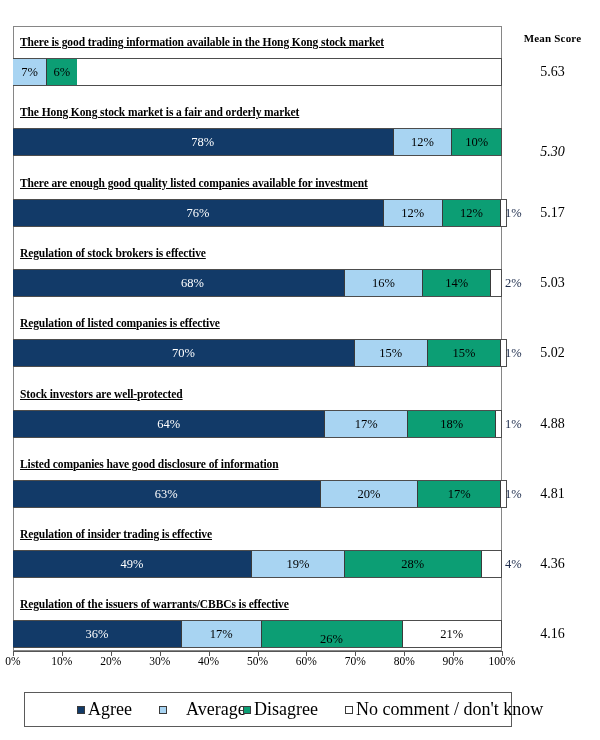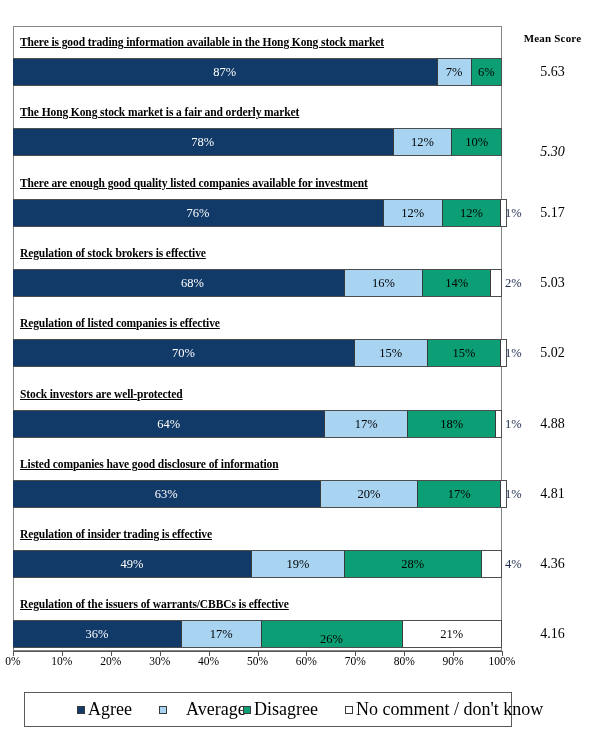--- a/index.html
+++ b/index.html
@@ -151,23 +151,20 @@
 <body>
 
 <div id="mean-header">Mean Score</div>
 
 <div id="plot-frame"></div>
 
 <div id="dynamic-layer">
     <div class="row">
       <div class="row-label" style="top: 36px; left: 20px;">There is good trading information available in the Hong Kong stock market</div>
       <div class="bar" style="top: 58px; left: 13px; width: 489px;">
-        <div class="seg seg-agree" style="width: 425.43px;">
-          <span>87%</span>
-        </div>
         <div class="seg seg-average" style="width: 34.23px;">
           <span>7%</span>
         </div>
         <div class="seg seg-disagree" style="width: 29.34px;">
           <span>6%</span>
         </div>
       </div>
       <div class="mean-value" style="top: 64px;">5.63</div>
     </div>
     <div class="row">

